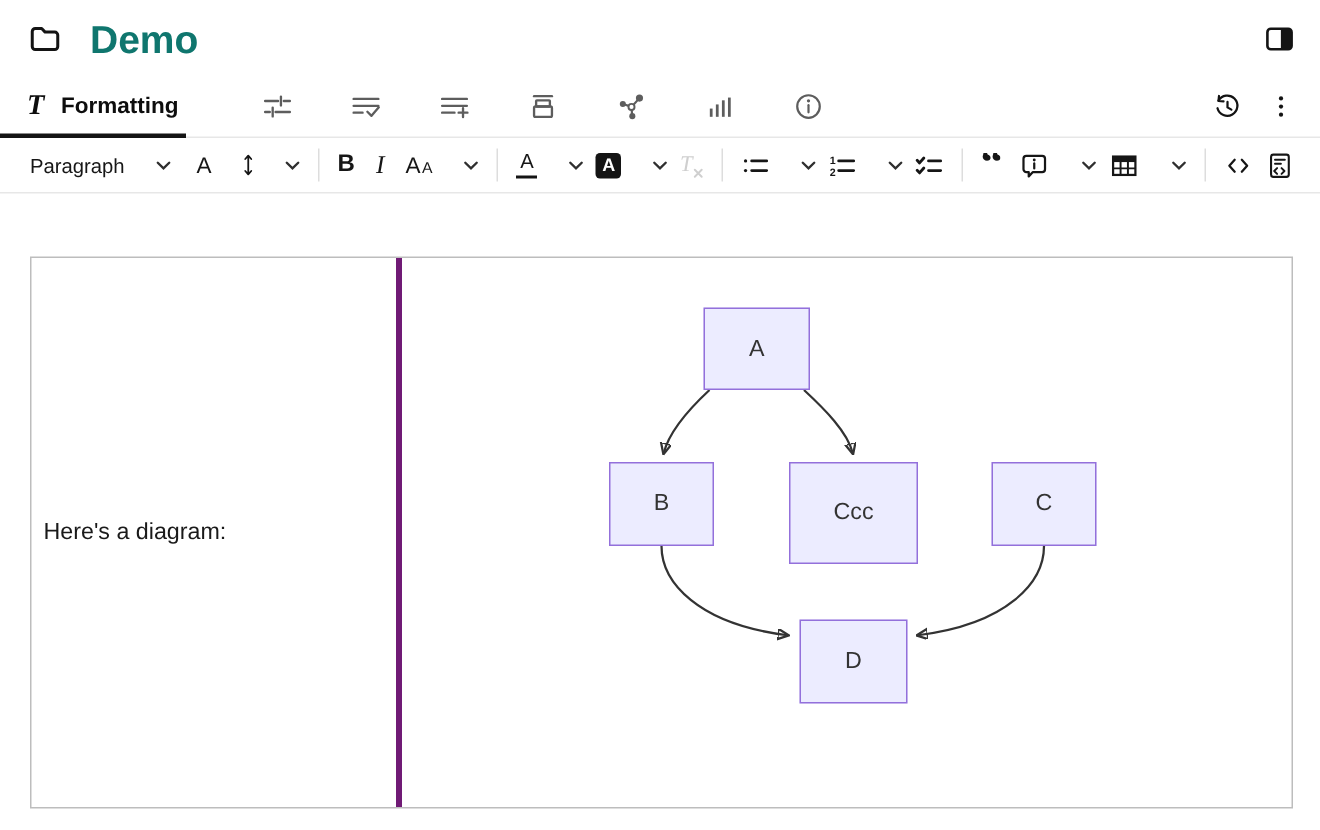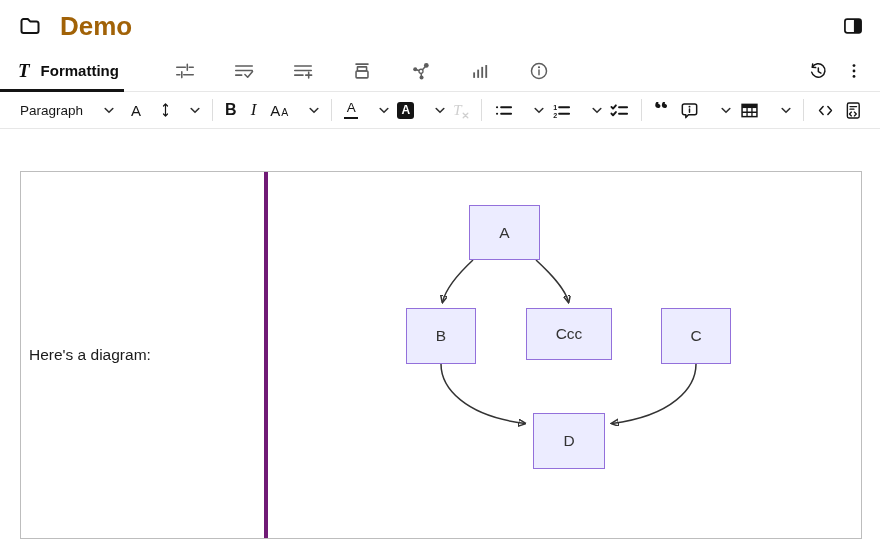--- a/index.html
+++ b/index.html
@@ -3,21 +3,21 @@
 <meta charset="utf-8">
 <style>
   html,body{margin:0;padding:0}
   body{width:880px;height:553px;background:#fff;color:#111;
        font-family:"Liberation Sans",sans-serif;overflow:hidden;position:relative}
   button{font-family:inherit;background:none;border:none;padding:0;cursor:pointer;color:inherit}
   svg{display:block}
 
   
   .titlebar{display:flex;align-items:center;height:48px;padding:2px 14px 0 18px}
-  .title{font-size:26px;font-weight:600;margin-left:18px;color:#a16207}
+  .title{font-size:26px;font-weight:600;margin-left:18px;color:#0f766e}
   .panel-btn{margin-left:auto;width:26px;height:26px;display:flex;align-items:center;justify-content:center;color:#141414}
 
   
   .tabbar{display:flex;align-items:stretch;height:41px;border-bottom:1px solid #e7e7e7;padding-right:8px}
   .tab-active{position:relative;display:flex;align-items:center;gap:11px;padding:0 20px 0 18px;color:#0d0d0d}
   .tab-active .t-glyph{font-family:"Liberation Serif",serif;font-style:italic;font-weight:700;font-size:19px}
   .tab-active .t-label{font-size:15px;font-weight:700}
   .tab-underline{position:absolute;left:0;bottom:-1px;width:124px;height:3px;background:#141414}
   .icon-tab{width:59px;display:flex;align-items:center;justify-content:center;color:#5d5d5d}
   .icon-tab.first{margin-left:17px}
@@ -56,21 +56,21 @@
   .cell-right{position:relative;flex:1}
 
   .diagram{position:absolute;inset:0;--node-fill:#ECECFF;--node-border:#9370DB;--edge-color:#333333}
   .edges{position:absolute;left:0;top:0}
   .edges path{stroke:var(--edge-color);stroke-width:1.5;fill:none}
   .node{position:absolute;box-sizing:border-box;background:var(--node-fill);
         border:1px solid var(--node-border);color:#333;display:flex;align-items:center;
         justify-content:center;font-size:15.5px}
   .n-A{left:201px;top:33px;width:71px;height:55px}
   .n-B{left:138px;top:136px;width:70px;height:56px}
-  .n-Ccc{left:258px;top:136px;width:86px;height:52px}
+  .n-Ccc{left:258px;top:136px;width:86px;height:68px}
   .n-C{left:393px;top:136px;width:70px;height:56px}
   .n-D{left:265px;top:241px;width:72px;height:56px}
 </style>
 </head>
 <body>
 
 <header class="titlebar">
   <span>
     <svg width="24" height="24" viewBox="0 0 24 24" stroke="#141414" stroke-width="2" fill="none" stroke-linejoin="round">
       <path d="M3.5 7 a2 2 0 0 1 2 -2 h4.3 l2.3 2.4 h6.4 a2 2 0 0 1 2 2 v7.6 a2 2 0 0 1 -2 2 h-13 a2 2 0 0 1 -2 -2 z"></path>

